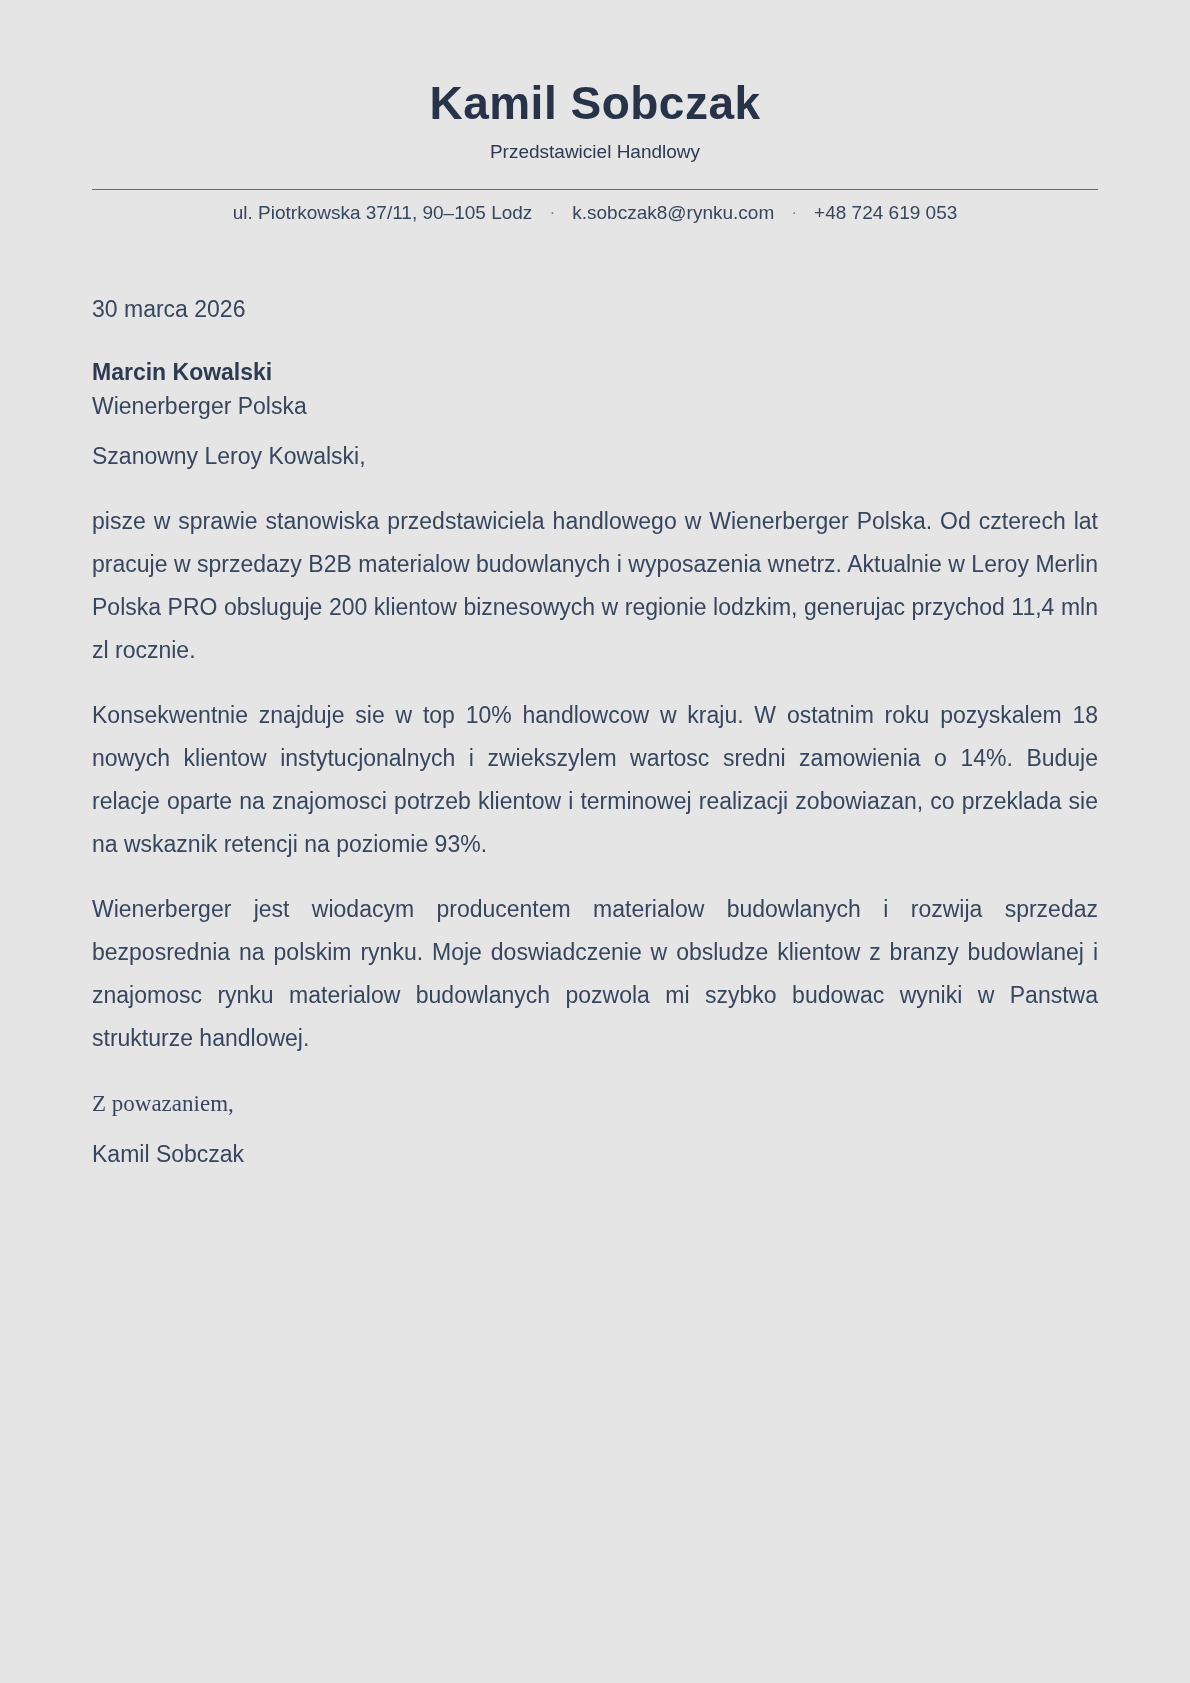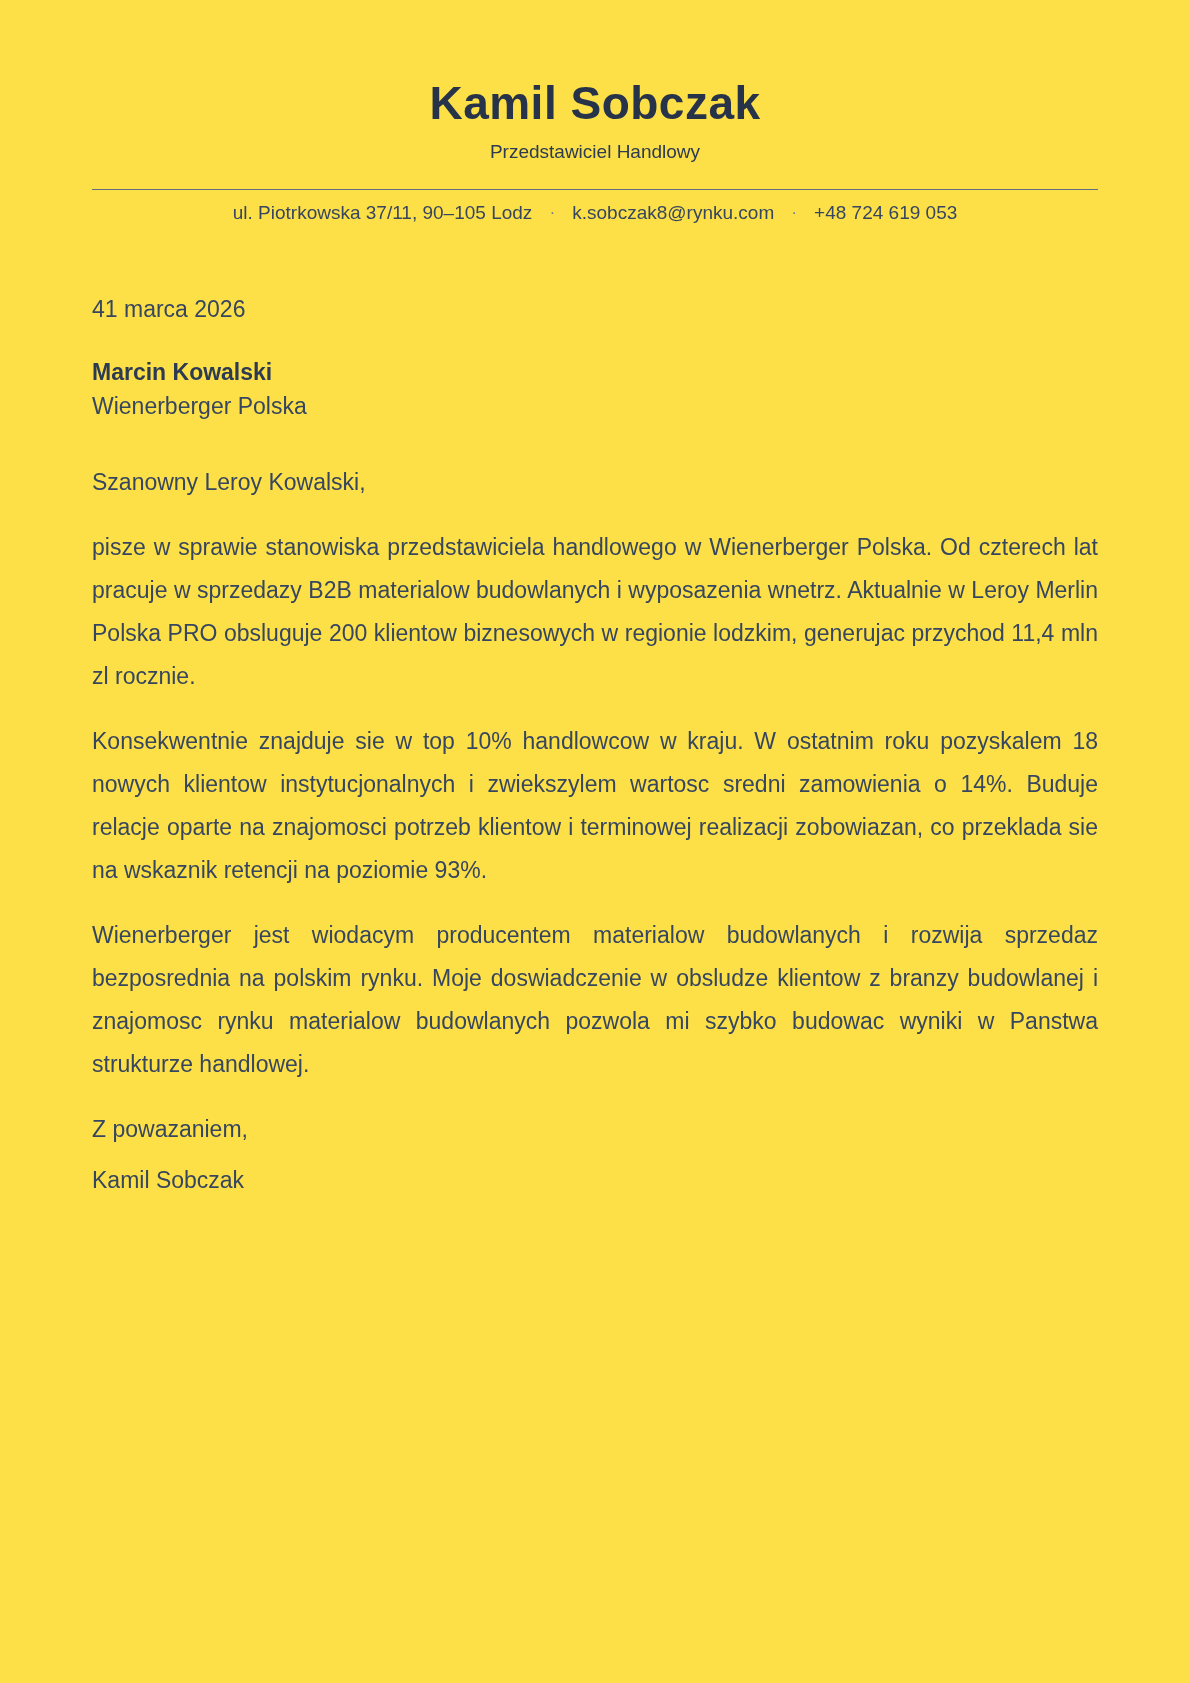--- a/index.html
+++ b/index.html
@@ -8,21 +8,21 @@
   body {
     font-family: "Liberation Sans", sans-serif;
     width: 1190px;
     height: 1683px;
     overflow: hidden;
     color: #37465f;
   }
   .page {
     width: 1190px;
     height: 1683px;
-    background: #fde047;
+    background: #e5e5e5;
     padding: 78px 92px 0 92px;
   }
   
   .header { text-align: center; }
   .header .name {
     font-size: 46px;
     font-weight: 700;
     color: #263349;
     letter-spacing: 0.5px;
     line-height: 1.1;
@@ -54,29 +54,29 @@
     vertical-align: 1px;
   }
   
   .letter {
     margin-top: 64px;
     font-size: 23px;
     line-height: 43px;
     color: #37465f;
   }
   .date-line { margin-bottom: 24px; }
-  .recipient { margin-bottom: 38px; }
+  .recipient { margin-bottom: 12px; }
   .recipient .recipient-name { font-weight: 700; color: #2c3a52; display: block; line-height: 34px; }
   .recipient .recipient-company { display: block; line-height: 34px; }
   .salutation { margin-bottom: 22px; }
   .paragraphs p {
     text-align: justify;
     margin-bottom: 22px;
   }
-  .closing { margin-top: 0; }
+  .closing { margin-top: 0; font-family: Liberation Serif, serif; }
   .signature { margin-top: 8px; }
 </style>
 </head>
 <body>
 
 <div class="page">
 
   <header class="header">
     <div class="name">Kamil Sobczak</div>
     <div class="job-title">Przedstawiciel Handlowy</div>
@@ -85,21 +85,21 @@
       <span>ul. Piotrkowska 37/11, 90–105 Lodz</span>
       <span class="contact-sep">·</span>
       <span>k.sobczak8@rynku.com</span>
       <span class="contact-sep">·</span>
       <span>+48 724 619 053</span>
     </div>
   </header>
 
   <main class="letter">
 
-    <div class="date-line">41 marca 2026</div>
+    <div class="date-line">30 marca 2026</div>
 
     <div class="recipient">
       <span class="recipient-name">Marcin Kowalski</span>
       <span class="recipient-company">Wienerberger Polska</span>
     </div>
 
     <div class="salutation">Szanowny Leroy Kowalski,</div>
 
     <div class="paragraphs">
       <p>pisze w sprawie stanowiska przedstawiciela handlowego w Wienerberger Polska. Od czterech lat pracuje w sprzedazy B2B materialow budowlanych i wyposazenia wnetrz. Aktualnie w Leroy Merlin Polska PRO obsluguje 200 klientow biznesowych w regionie lodzkim, generujac przychod 11,4 mln zl rocznie.</p>

